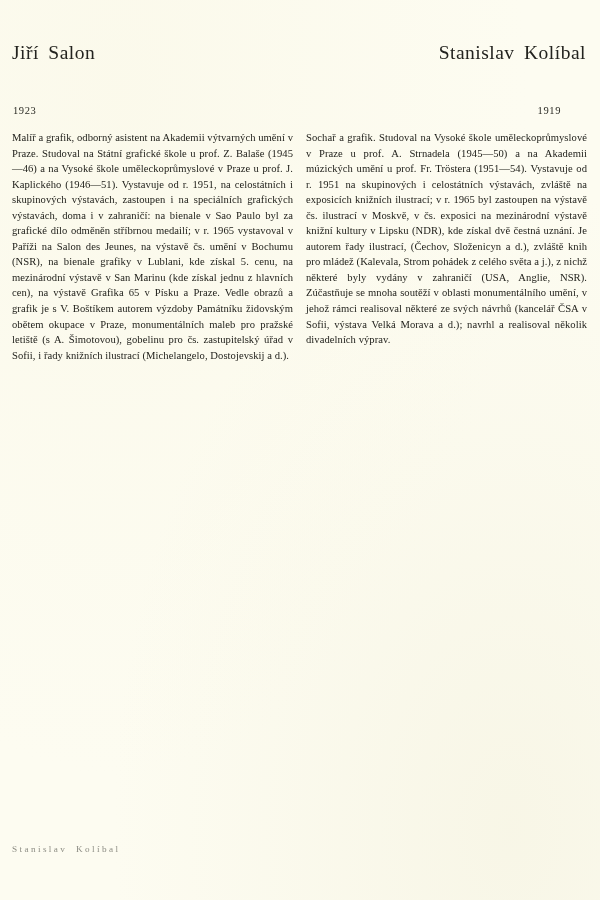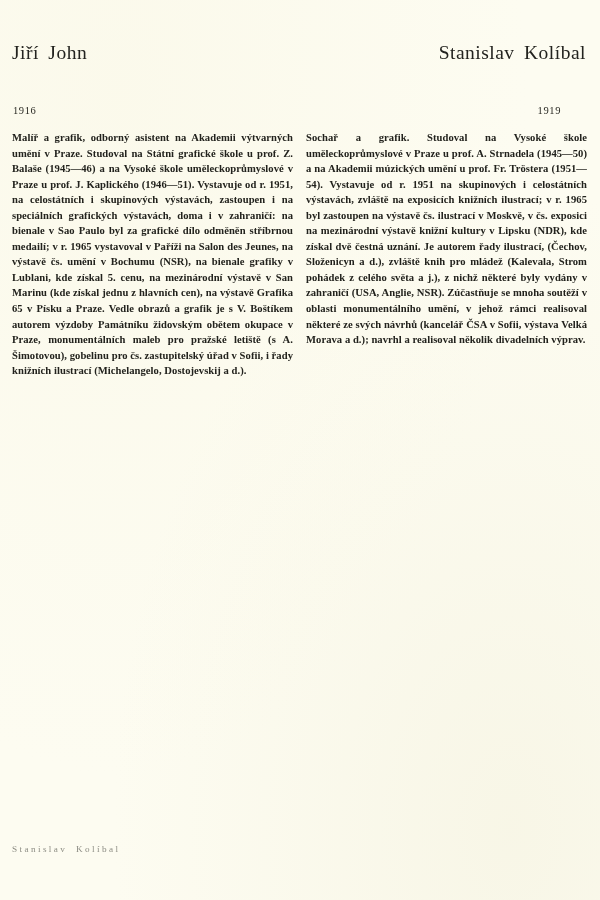--- a/index.html
+++ b/index.html
@@ -66,21 +66,20 @@
   .year-right { right: 25px; }
 
   
   .columns {
     position: absolute;
     top: 130px;
     left: 12px;
     width: 576px;
     display: flex;
     gap: 13px;
-    font-weight: bold;
   }
   .col {
     width: 281px;
   }
   .col p {
     margin: 0;
     font-size: 10.6px;
     line-height: 15.55px;
     text-align: justify;
     text-justify: inter-word;
@@ -101,26 +100,26 @@
     color: #8d8d84;
     white-space: nowrap;
   }
 </style>
 </head>
 <body>
 
 <div class="page">
 
   <div class="headings">
-    <div class="heading heading-left">Jiří John</div>
+    <div class="heading heading-left">Jiří Salon</div>
     <div class="heading heading-right">Stanislav Kolíbal</div>
   </div>
 
   <div class="years">
-    <div class="year year-left">1916</div>
+    <div class="year year-left">1923</div>
     <div class="year year-right">1919</div>
   </div>
 
   <div class="columns">
     <div class="col">
       <p>Malíř a grafik, odborný asistent na Akademii výtvarných umění v Praze. Studoval na Státní grafické škole u prof. Z. Balaše (1945—46) a na Vysoké škole uměleckoprůmyslové v Praze u prof. J. Kaplického (1946—51). Vystavuje od r. 1951, na celostátních i skupinových výstavách, zastoupen i na speciálních grafických výstavách, doma i v zahraničí: na bienale v Sao Paulo byl za grafické dílo odměněn stříbrnou medailí; v r. 1965 vystavoval v Paříži na Salon des Jeunes, na výstavě čs. umění v Bochumu (NSR), na bienale grafiky v Lublani, kde získal 5. cenu, na mezinárodní výstavě v San Marinu (kde získal jednu z hlavních cen), na výstavě Grafika 65 v Písku a Praze. Vedle obrazů a grafik je s V. Boštíkem autorem výzdoby Památníku židovským obětem okupace v Praze, monumentálních maleb pro pražské letiště (s A. Šimotovou), gobelinu pro čs. zastupitelský úřad v Sofii, i řady knižních ilustrací (Michelangelo, Dostojevskij a d.).</p>
     </div>
     <div class="col">
       <p>Sochař a grafik. Studoval na Vysoké škole uměleckoprůmyslové v Praze u prof. A. Strnadela (1945—50) a na Akademii múzických umění u prof. Fr. Tröstera (1951—54). Vystavuje od r. 1951 na skupinových i celostátních výstavách, zvláště na exposicích knižních ilustrací; v r. 1965 byl zastoupen na výstavě čs. ilustrací v Moskvě, v čs. exposici na mezinárodní výstavě knižní kultury v Lipsku (NDR), kde získal dvě čestná uznání. Je autorem řady ilustrací, (Čechov, Složenicyn a d.), zvláště knih pro mládež (Kalevala, Strom pohádek z celého světa a j.), z nichž některé byly vydány v zahraničí (USA, Anglie, NSR). Zúčastňuje se mnoha soutěží v oblasti monumentálního umění, v jehož rámci realisoval některé ze svých návrhů (kancelář ČSA v Sofii, výstava Velká Morava a d.); navrhl a realisoval několik divadelních výprav.</p>
     </div>

